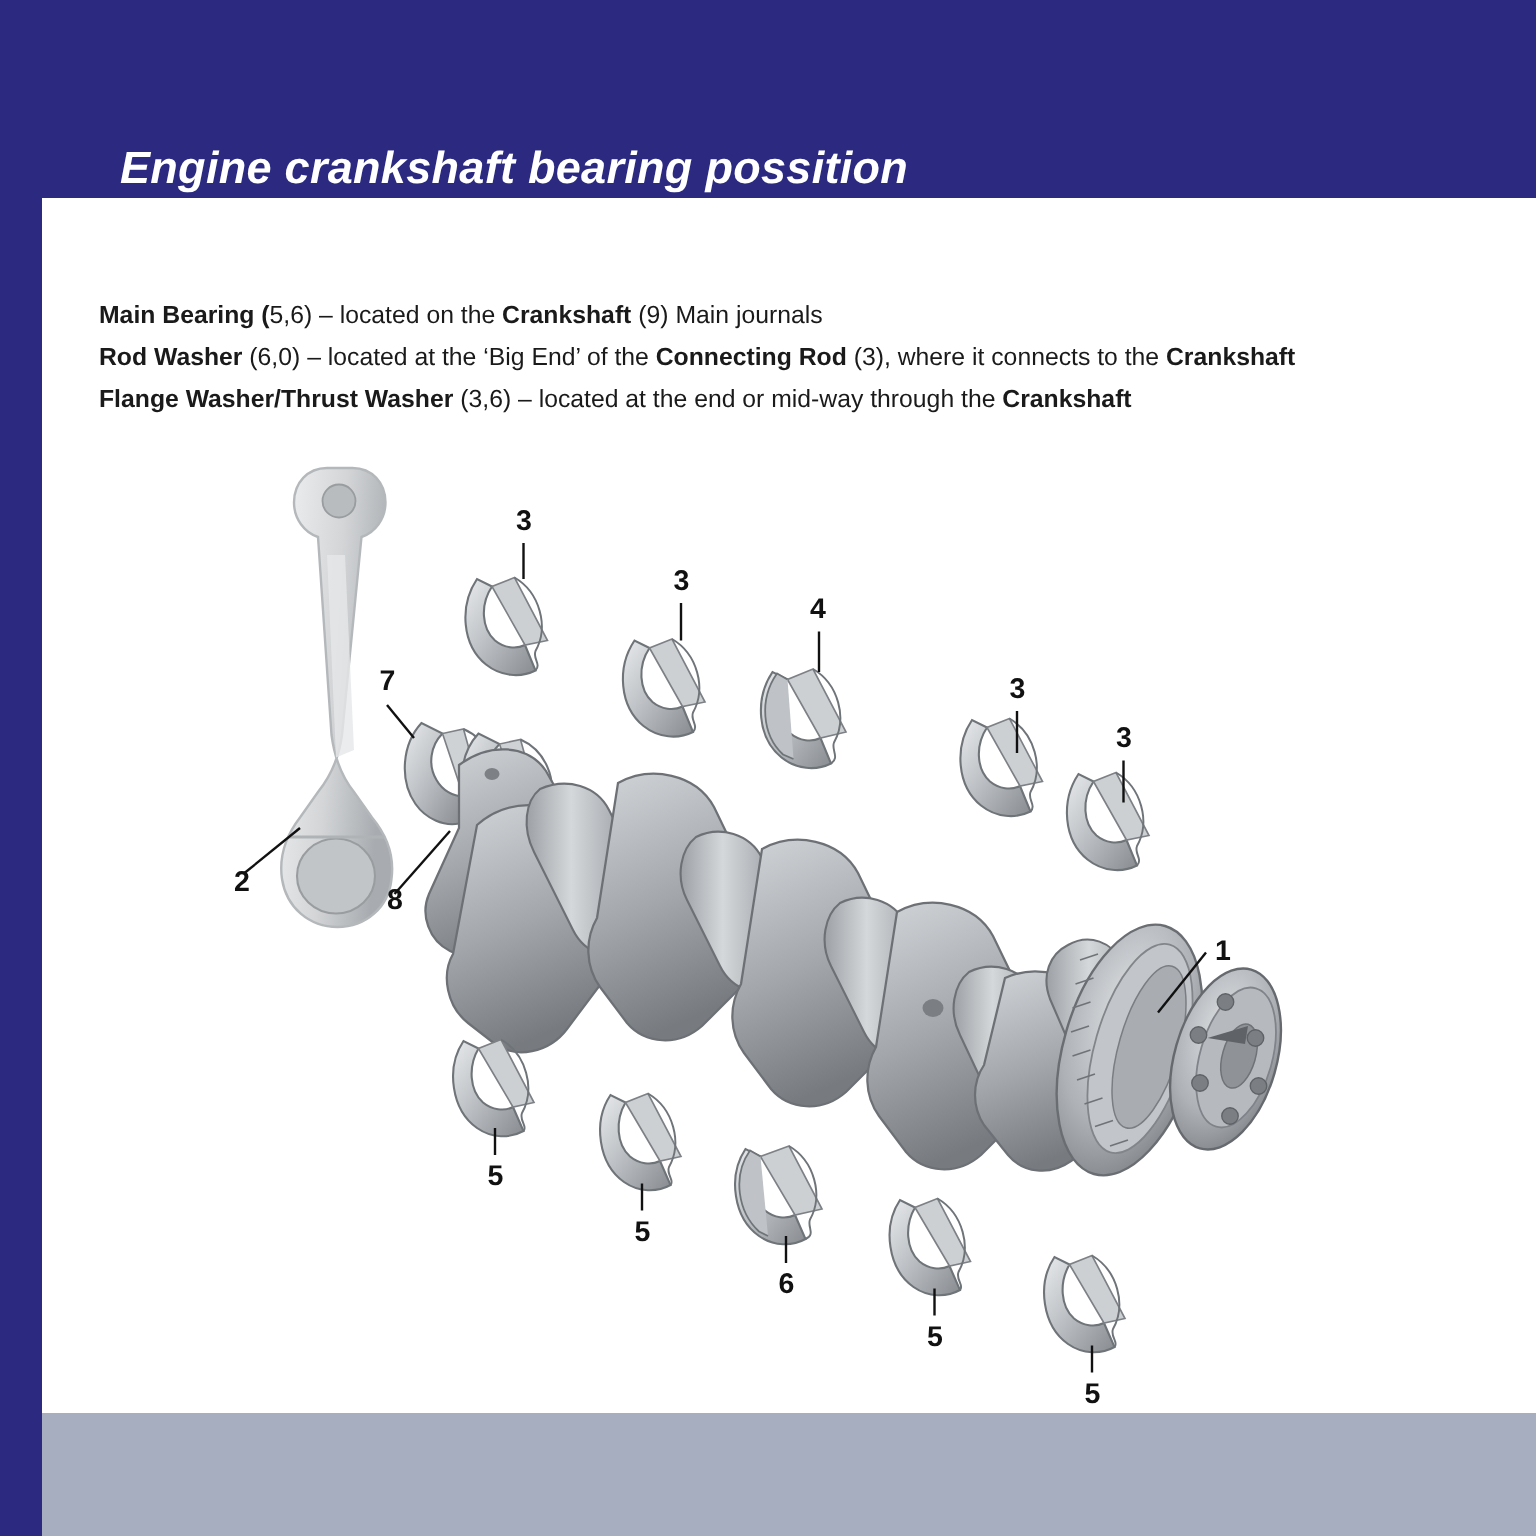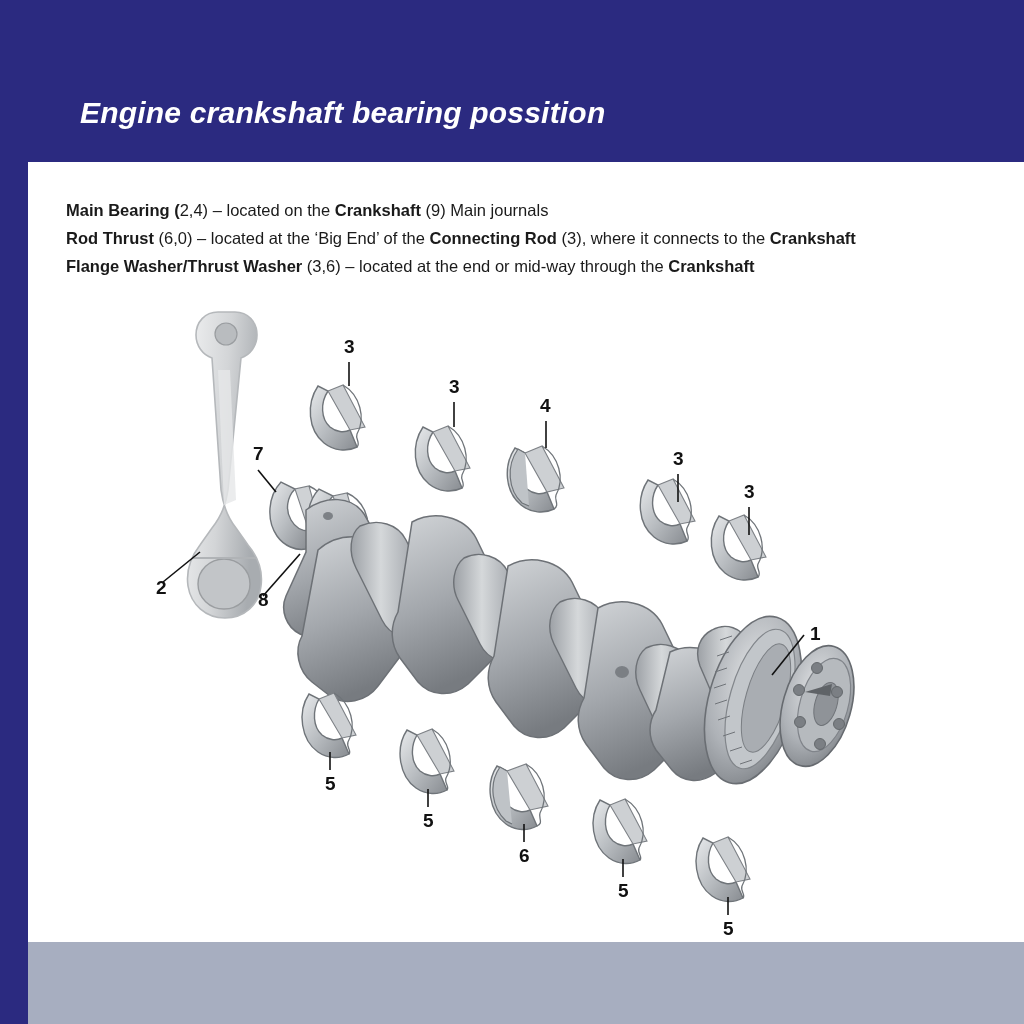--- a/index.html
+++ b/index.html
@@ -29,21 +29,21 @@
     height: 1024px;
     background: #2b2a80;
     z-index: 5;
   }
   
   .header {
     position: absolute;
     left: 0;
     top: 0;
     width: 1024px;
-    height: 162px;
+    height: 132px;
     background: #2b2a80;
     z-index: 3;
   }
   .header-title {
     position: absolute;
     left: 80px;
     top: 96px;
     font-size: 30px;
     font-weight: bold;
     font-style: italic;
@@ -96,24 +96,24 @@
 <div class="page">
 
   <div class="left-bar"></div>
 
   <div class="header">
     <div class="header-title">Engine crankshaft bearing possition</div>
   </div>
 
   <div class="desc">
     <div class="line">
-      <b>Main Bearing (</b><span>2,4) – located on the </span><b>Crankshaft</b><span> (9) Main journals</span>
+      <b>Main Bearing (</b><span>5,6) – located on the </span><b>Crankshaft</b><span> (9) Main journals</span>
     </div>
     <div class="line">
-      <b>Rod Thrust</b><span> (6,0) – located at the ‘Big End’ of the </span><b>Connecting Rod</b><span> (3), where it connects to the </span><b>Crankshaft</b>
+      <b>Rod Washer</b><span> (6,0) – located at the ‘Big End’ of the </span><b>Connecting Rod</b><span> (3), where it connects to the </span><b>Crankshaft</b>
     </div>
     <div class="line">
       <b>Flange Washer/Thrust Washer</b><span> (3,6) – located at the end or mid-way through the </span><b>Crankshaft</b>
     </div>
   </div>
 
   <div class="diagram">
     <svg width="940" height="640" viewBox="0 0 940 640" xmlns="http://www.w3.org/2000/svg">
       <defs>
         <linearGradient id="gMetal" x1="0" y1="0" x2="0" y2="1">

